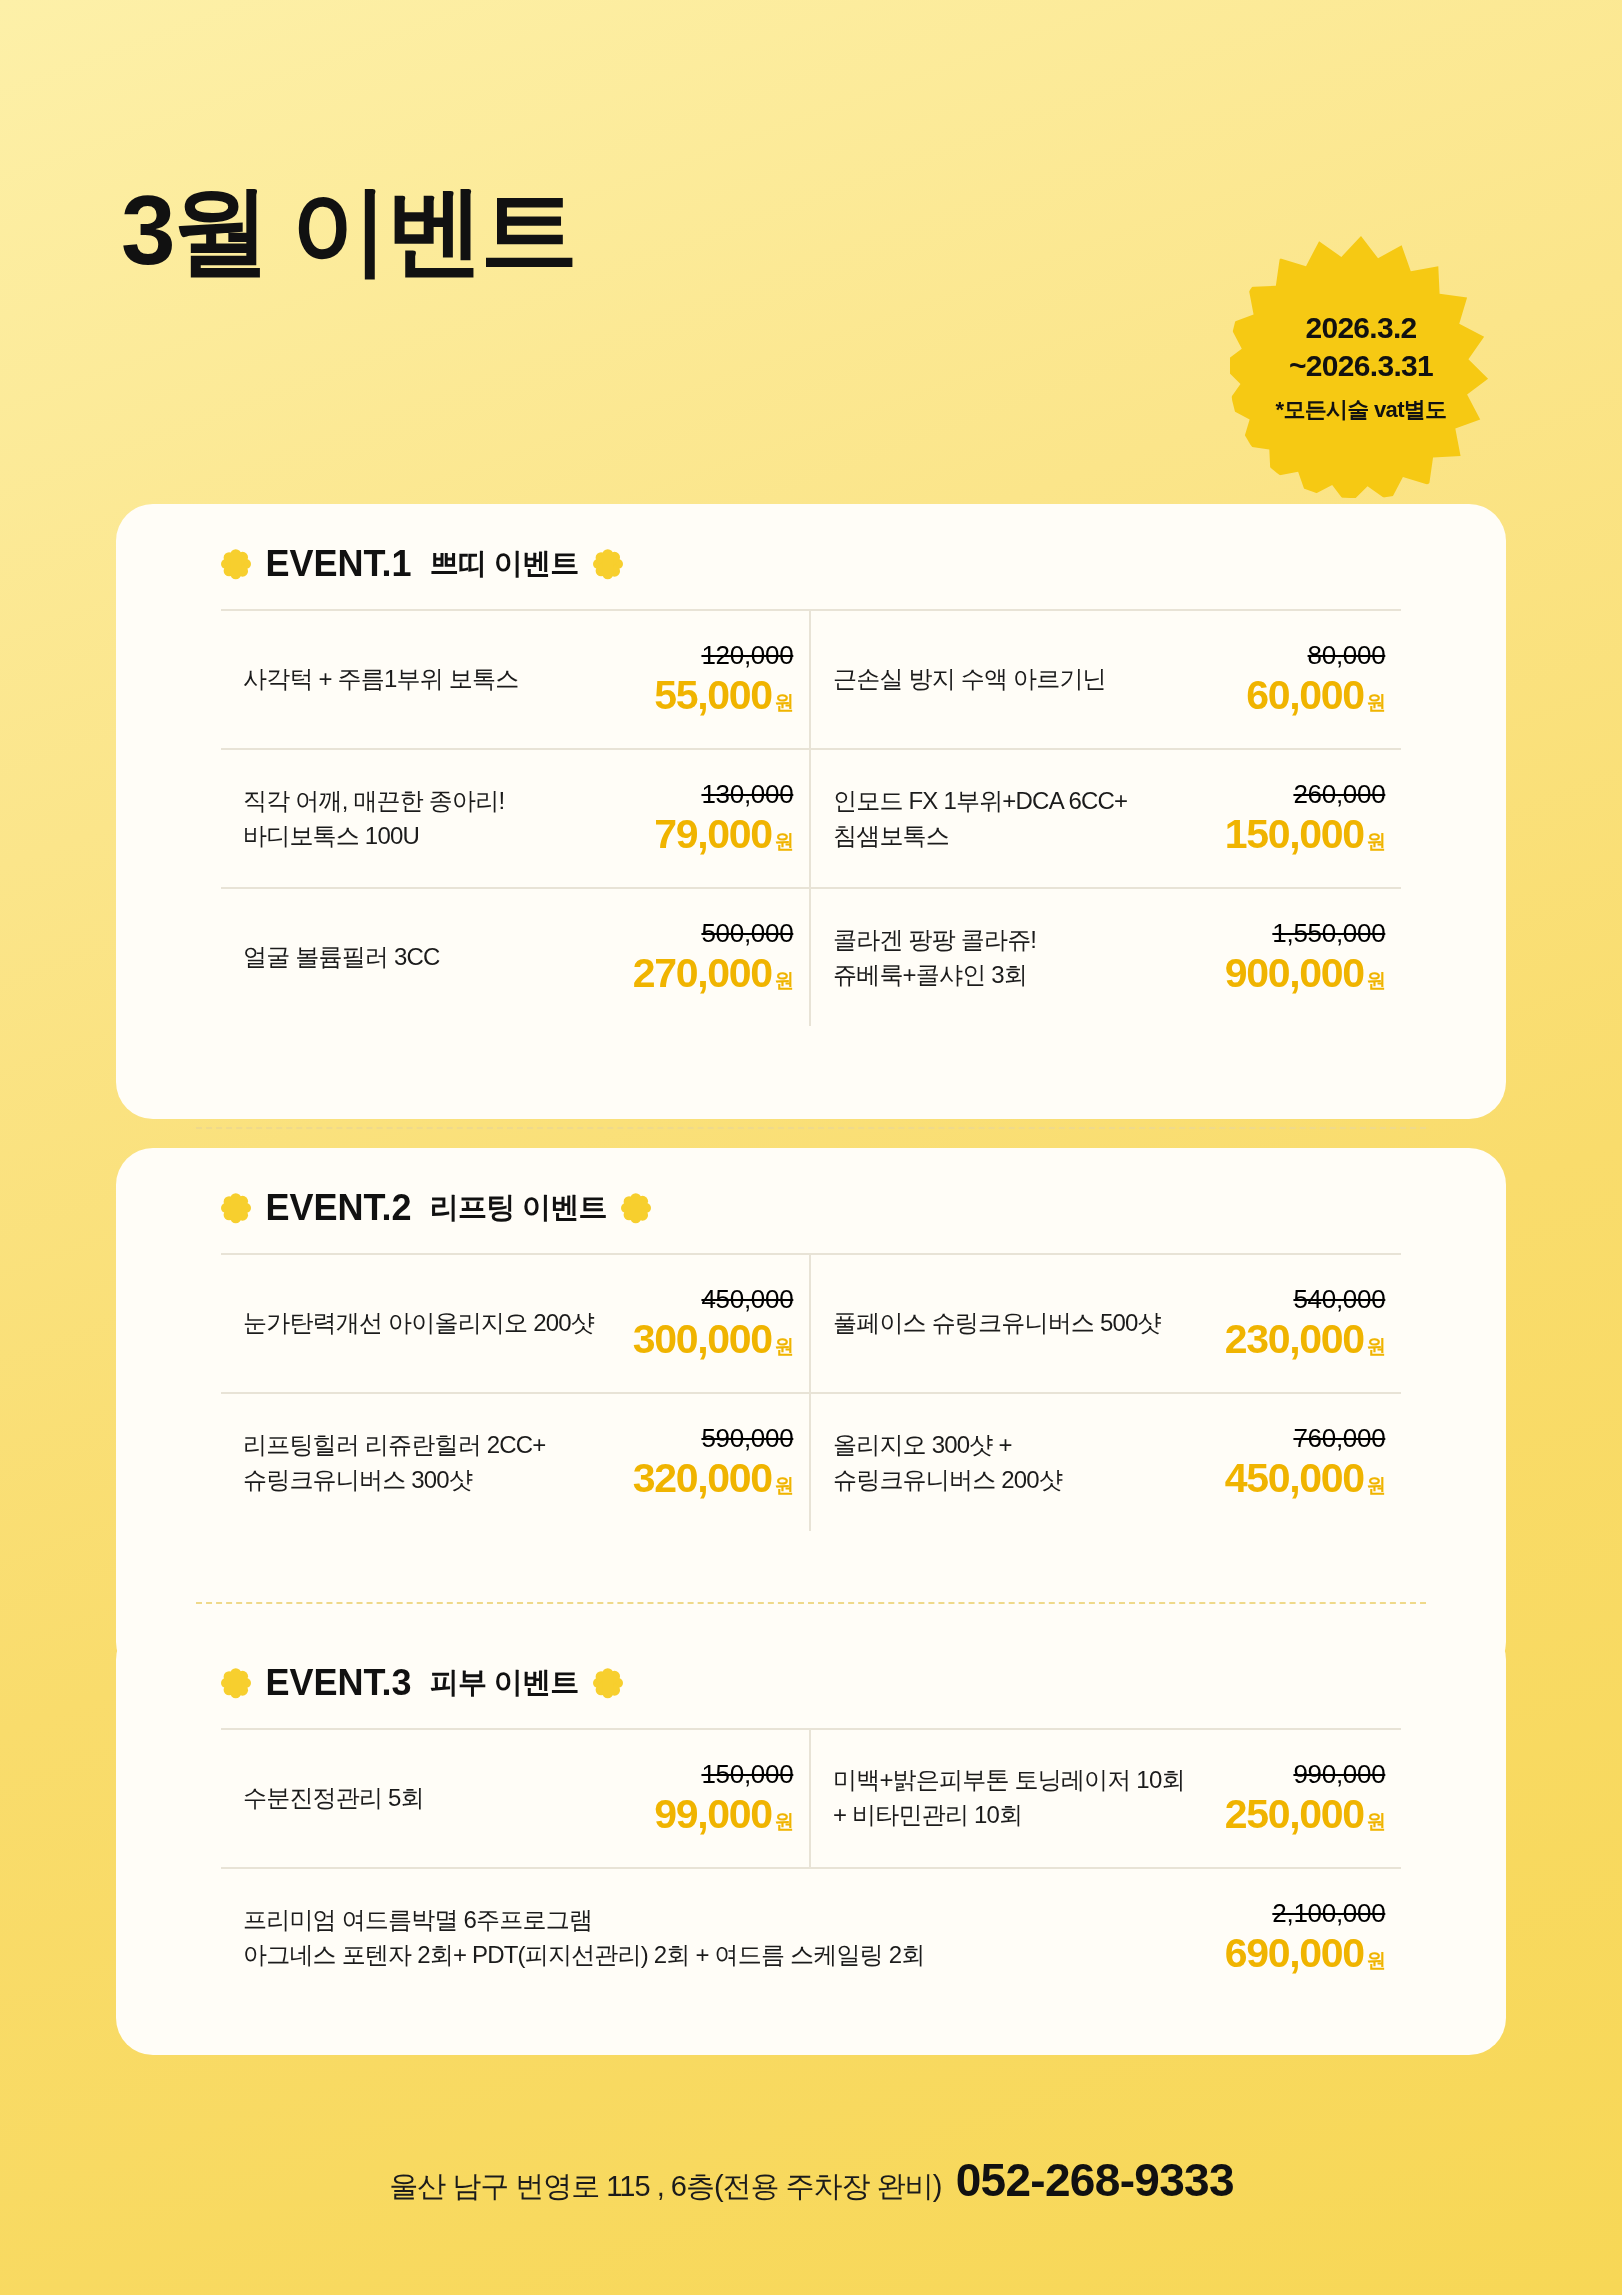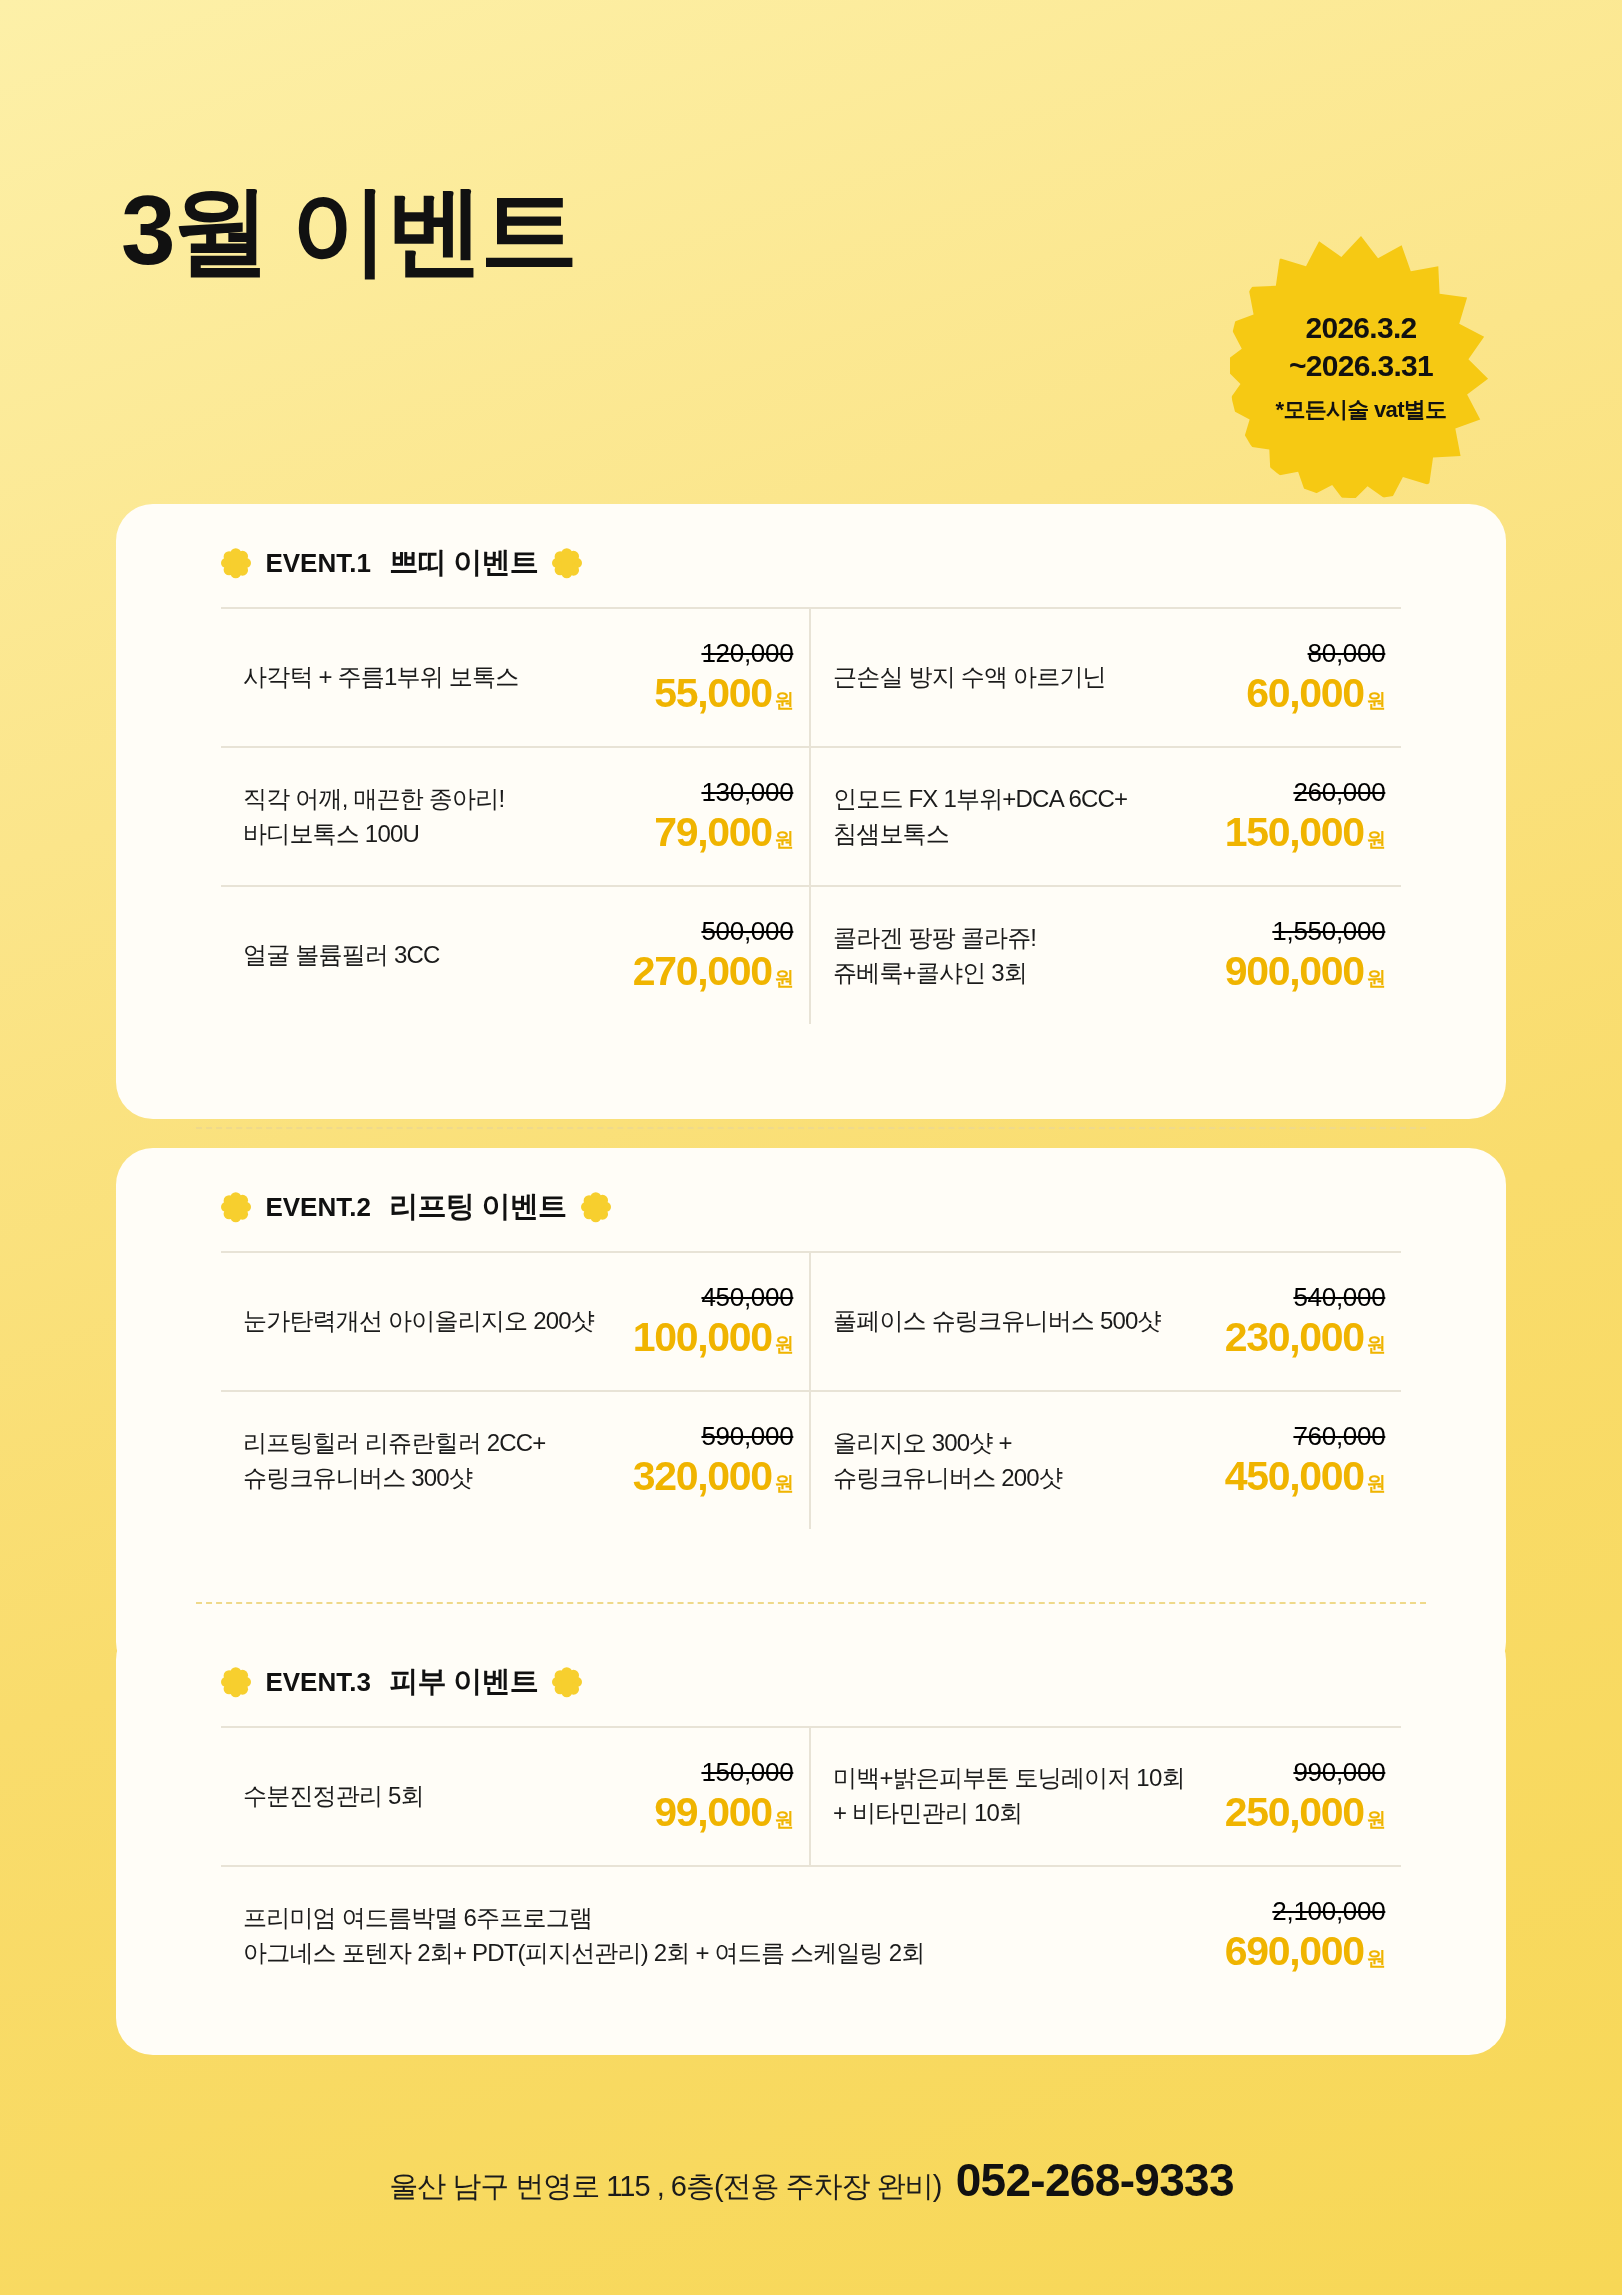--- a/index.html
+++ b/index.html
@@ -120,21 +120,21 @@
     width: 30px; height: 10.5px;
     margin: -5.2px 0 0 -15px;
     background: #f7cf2e;
     border-radius: 5.9px;
   }
   .flower::after { transform: rotate(90deg); }
   .flower i { transform: rotate(45deg); display:block; }
   .flower i::before { transform: rotate(90deg); margin: -5.2px 0 0 -15px; }
 
   .sec-label {
-    font-size: 26px;
+    font-size: 36px;
     font-weight: bold;
     color: #111;
     letter-spacing: 0px;
   }
   .sec-name {
     font-size: 29px;
     font-weight: bold;
     color: #111;
     letter-spacing: -0.7px;
     margin-left: 3.9px;
@@ -316,21 +316,21 @@
     <span class="flower">
         <i></i>
       </span>
   </div>
   <div class="rows">
     <div class="row">
       <div class="cell left">
         <div class="item-name">눈가탄력개선 아이올리지오 200샷</div>
         <div class="price-box">
           <span class="old-price">450,000</span>
-          <span class="new-price">100,000</span><span class="won">원</span>
+          <span class="new-price">300,000</span><span class="won">원</span>
         </div>
       </div>
       <div class="cell">
         <div class="item-name">풀페이스 슈링크유니버스 500샷</div>
         <div class="price-box">
           <span class="old-price">540,000</span>
           <span class="new-price">230,000</span><span class="won">원</span>
         </div>
       </div>
     </div>

